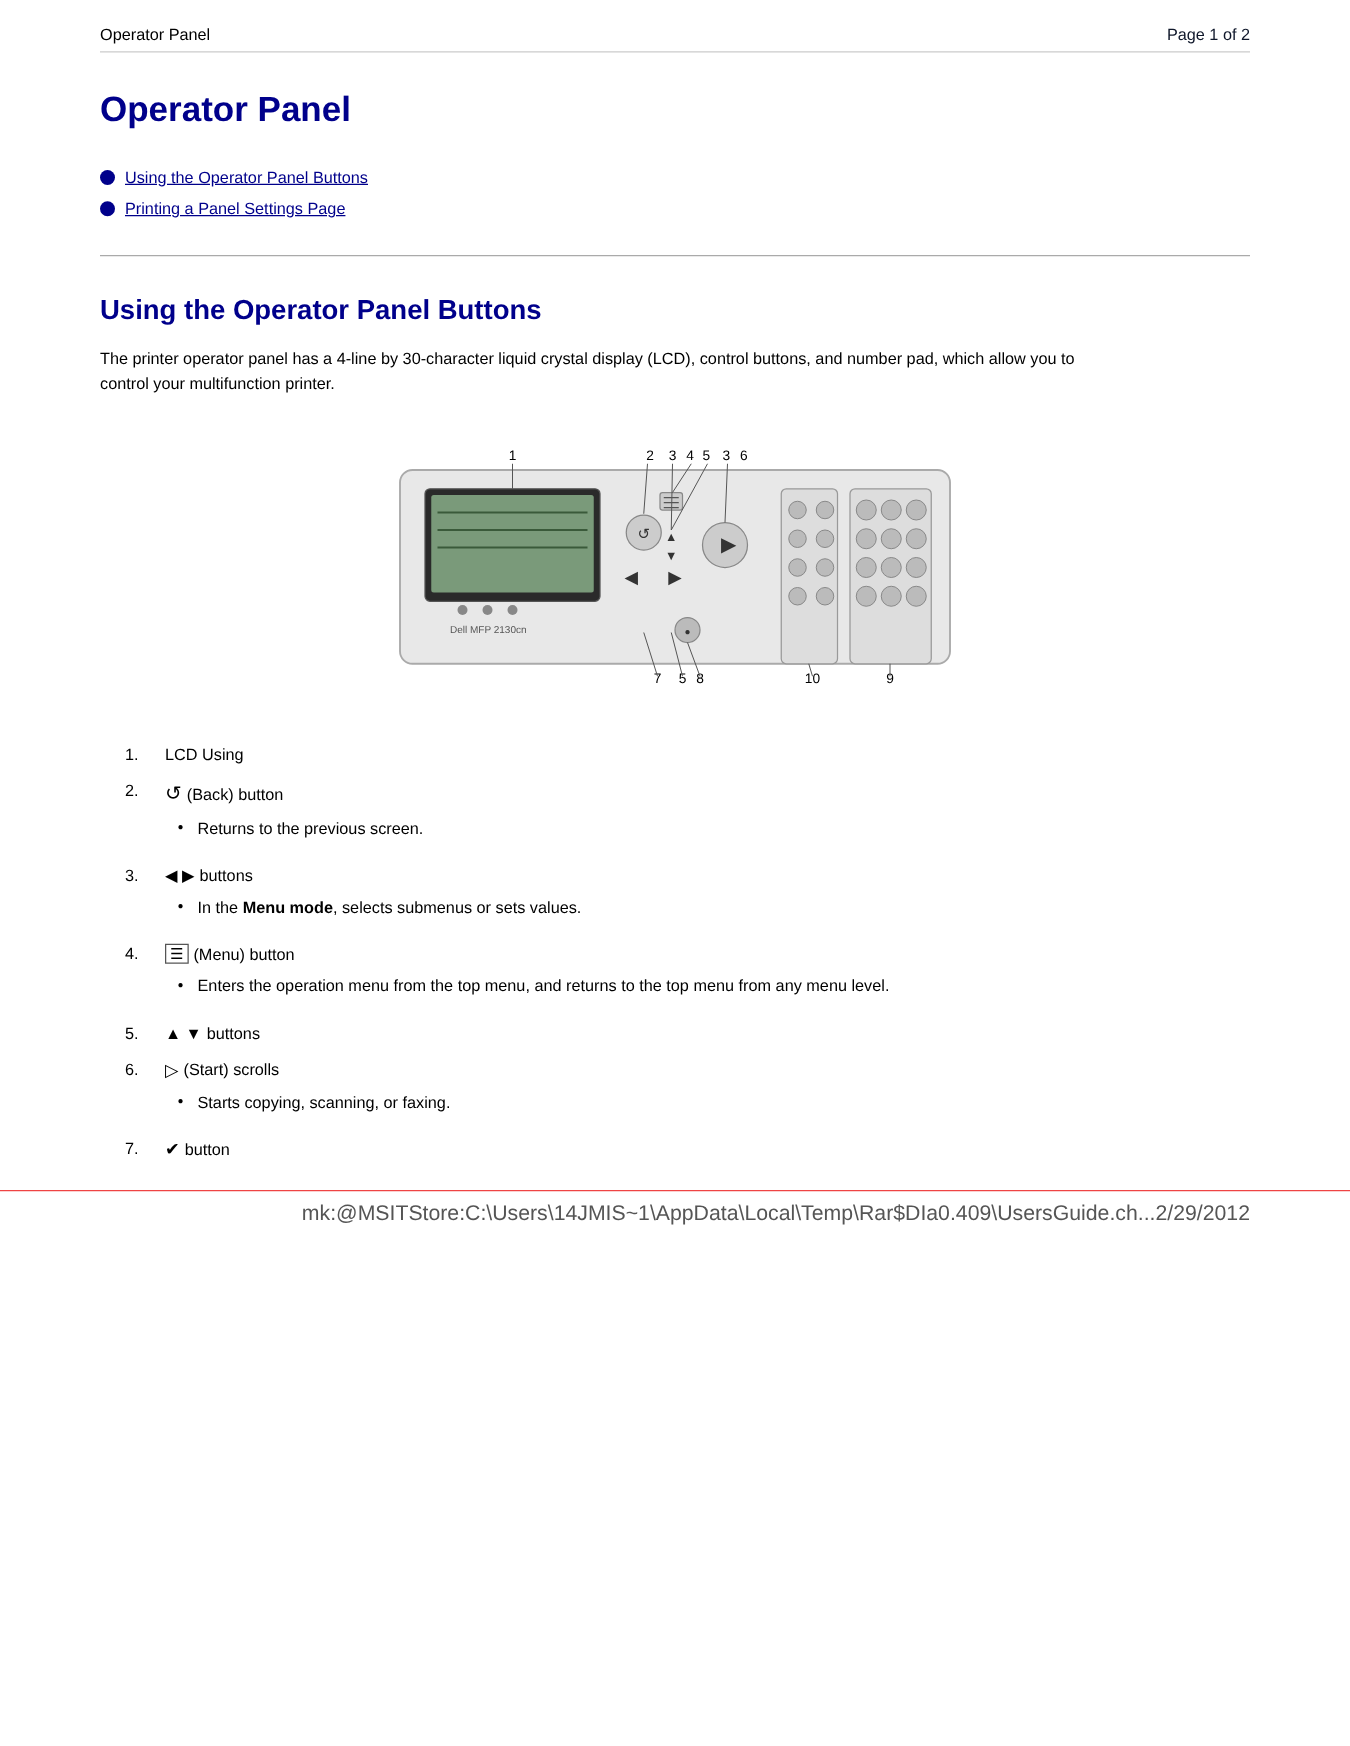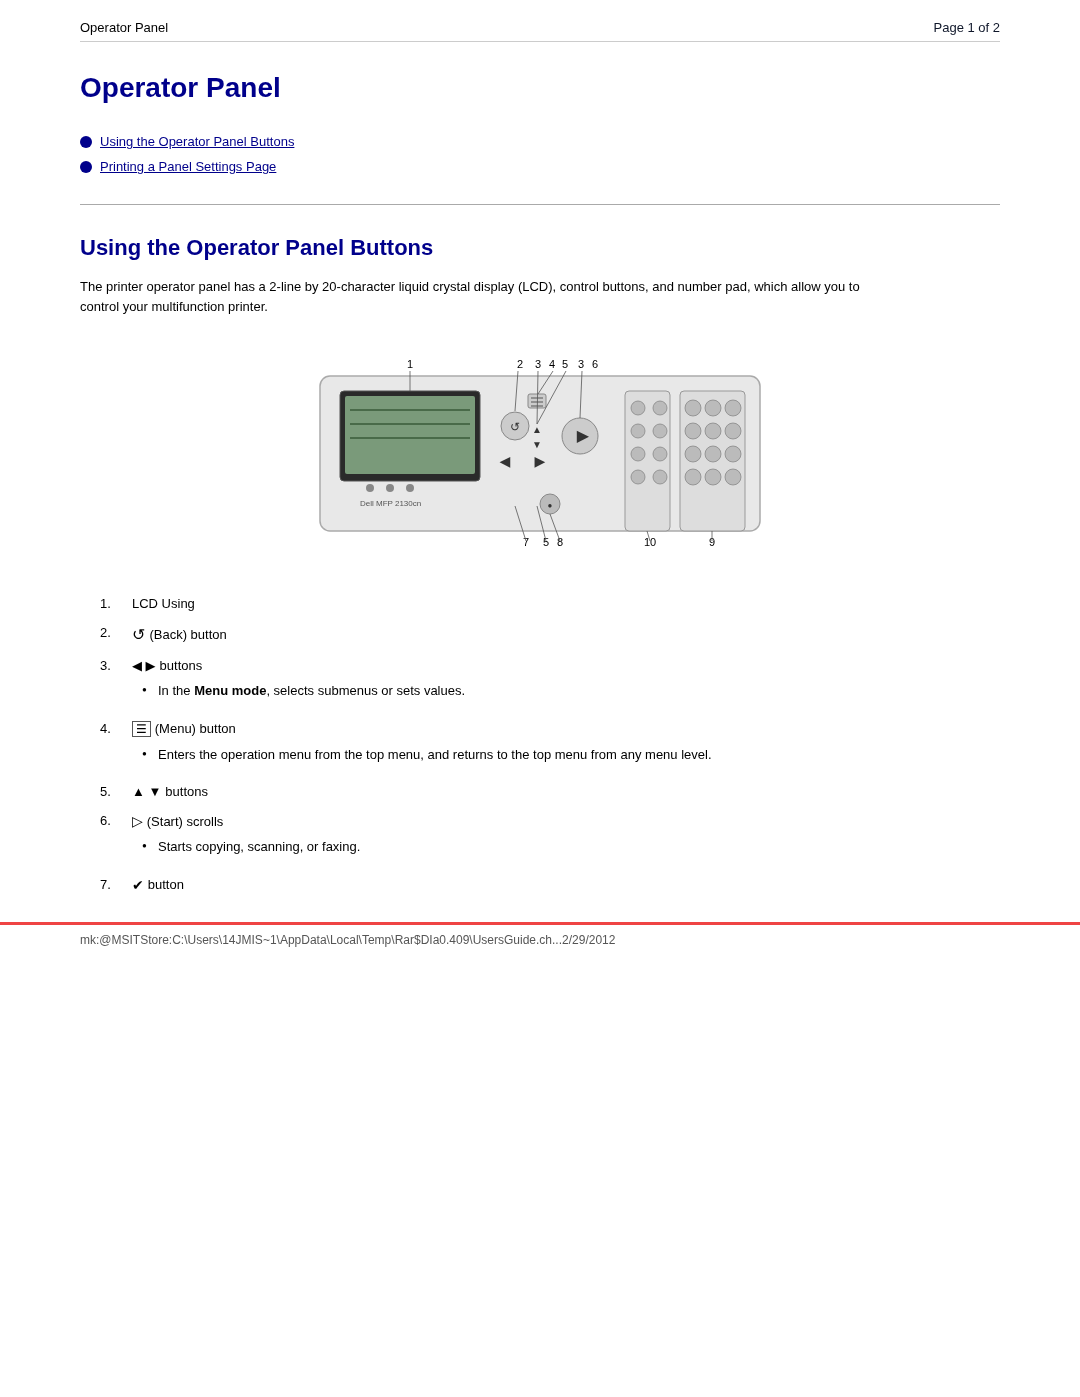--- a/index.html
+++ b/index.html
@@ -146,24 +146,24 @@
       top: 3px;
     }
 
     .page-footer {
       position: absolute;
       bottom: 20px;
       left: 0;
       right: 0;
       padding: 0 80px;
       display: flex;
-      justify-content: flex-start;
-      font-size: 12px;
+      justify-content: flex-end;
+      font-size: 17px;
       color: #555;
-      border-top: 3px solid #ef4444;
+      border-top: 1px solid #ef4444;
       padding-top: 8px;
     }
 
     .item-label {
       display: inline-flex;
       align-items: center;
       gap: 4px;
     }
   </style>
 </head>
@@ -185,21 +185,21 @@
     </li>
     <li>
       <span class="toc-bullet"></span>
       <a class="toc-link" href="#">Printing a Panel Settings Page</a>
     </li>
   </ul>
 
   <hr class="section-divider">
 
   <h2 class="section-title">Using the Operator Panel Buttons</h2>
-  <p class="section-description">The printer operator panel has a 2-line by 20-character liquid crystal display (LCD), control buttons, and number pad, which allow you to control your multifunction printer.</p>
+  <p class="section-description">The printer operator panel has a 4-line by 30-character liquid crystal display (LCD), control buttons, and number pad, which allow you to control your multifunction printer.</p>
 
   <div class="diagram-container">
     <svg width="500" height="230" viewBox="0 0 500 230">
 
       <rect x="30" y="40" width="440" height="155" rx="10" ry="10" fill="#e8e8e8" stroke="#aaa" stroke-width="1.5"></rect>
 
       <rect x="50" y="55" width="140" height="90" rx="4" ry="4" fill="#2a2a2a" stroke="#555" stroke-width="1"></rect>
       <rect x="55" y="60" width="130" height="78" rx="2" ry="2" fill="#7a9a7a"></rect>
 
       <line x1="60" y1="74" x2="180" y2="74" stroke="#3a5a3a" stroke-width="1.5"></line>
@@ -298,20 +298,23 @@
       </div>
     </li>
 
     <li>
       <span class="list-number">2.</span>
       <div class="list-item-content">
         <span class="item-label">
           <span style="font-size:16px;">↺</span>
           <span>(Back) button</span>
         </span>
+        <ul class="bullet-sub-list">
+          <li>Returns to the previous screen.</li>
+        </ul>
       </div>
     </li>
 
     <li>
       <span class="list-number">3.</span>
       <div class="list-item-content">
         <span class="item-label">
           <span style="font-size:13px;">◀ ▶</span>
           <span> buttons</span>
         </span>

